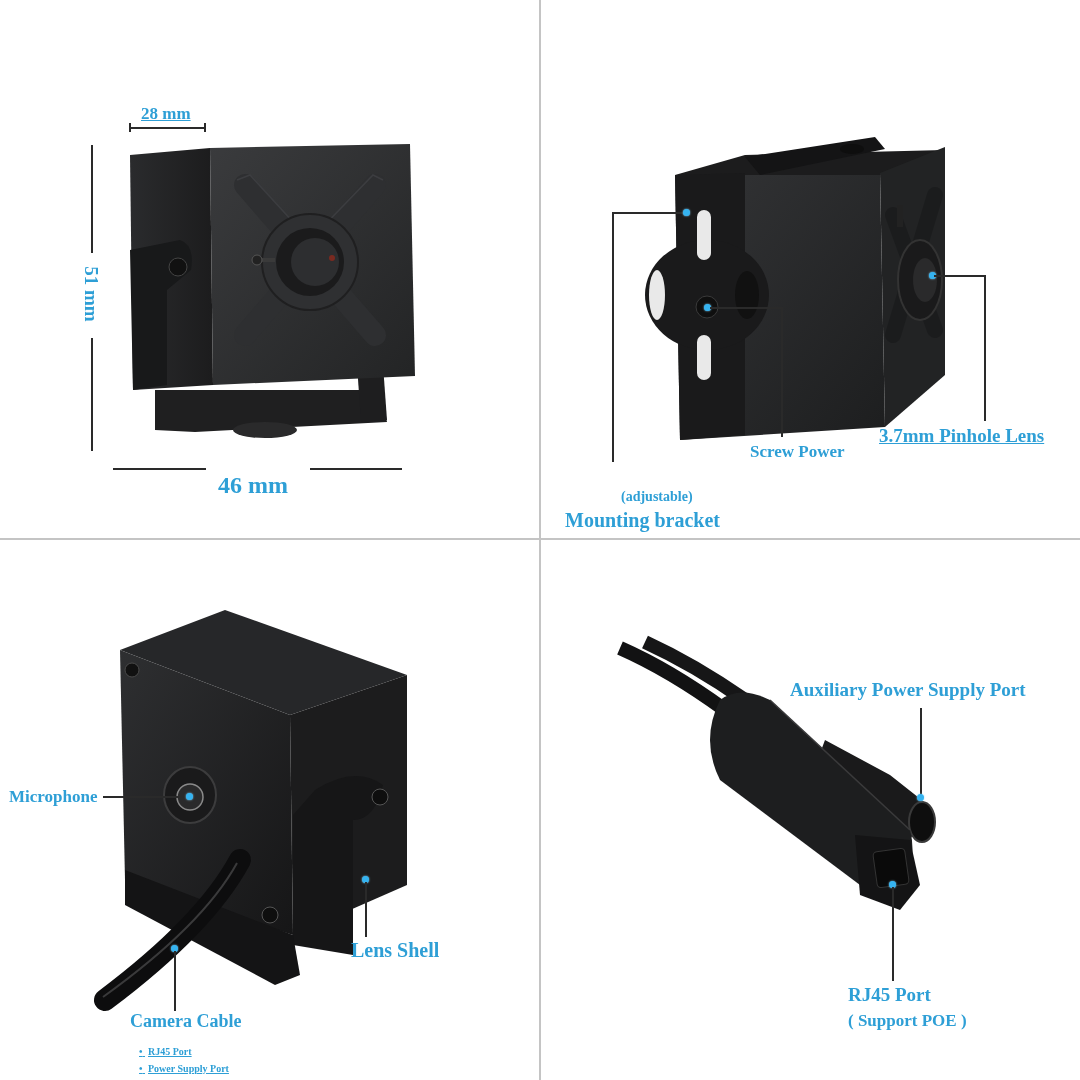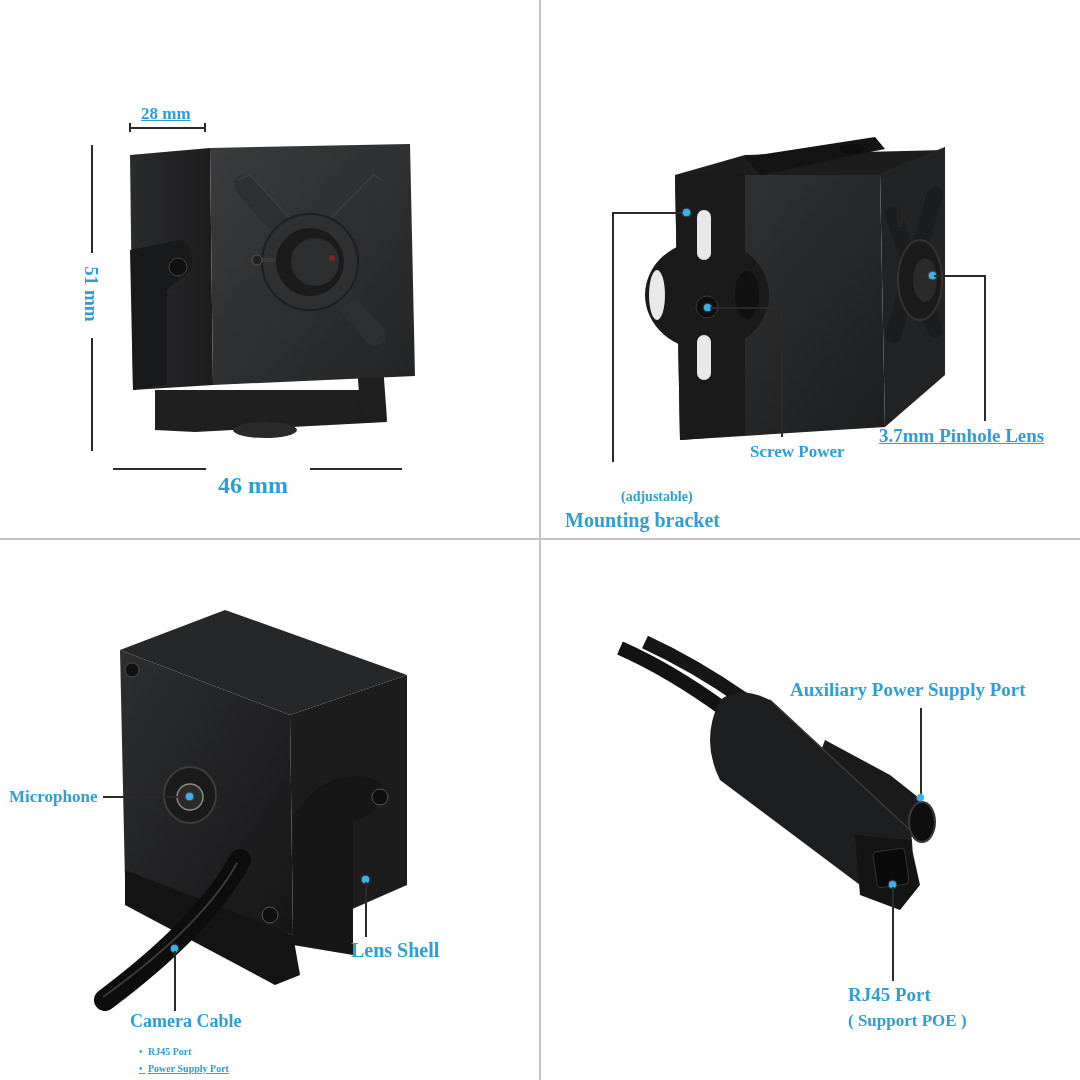--- a/index.html
+++ b/index.html
@@ -158,21 +158,21 @@
   <div class="dot" style="left:186px; top:793px;"></div>
 
   <div class="dot" style="left:362px; top:876px;"></div>
   <div class="line" style="left:365px; top:882px; width:1.5px; height:55px;"></div>
   <div class="label" style="left:351px; top:939px; font-size:20px;">Lens Shell</div>
 
   <div class="dot" style="left:171px; top:945px;"></div>
   <div class="line" style="left:174px; top:951px; width:1.5px; height:60px;"></div>
   <div class="label" style="left:130px; top:1011px; font-size:18px;">Camera Cable</div>
   <div>
-    <div class="label" style="left:139px; top:1046px; font-size:10px;">
+    <div class="label" style="left:139px; top:1046px; font-size:10px;text-decoration:underline;">
       <span>•</span>
       <span style="margin-left:3px;">RJ45 Port</span>
     </div>
     <div class="label" style="left:139px; top:1063px; font-size:10px;text-decoration:underline;">
       <span>•</span>
       <span style="margin-left:3px;">Power Supply Port</span>
     </div>
   </div>
 </section>
 

